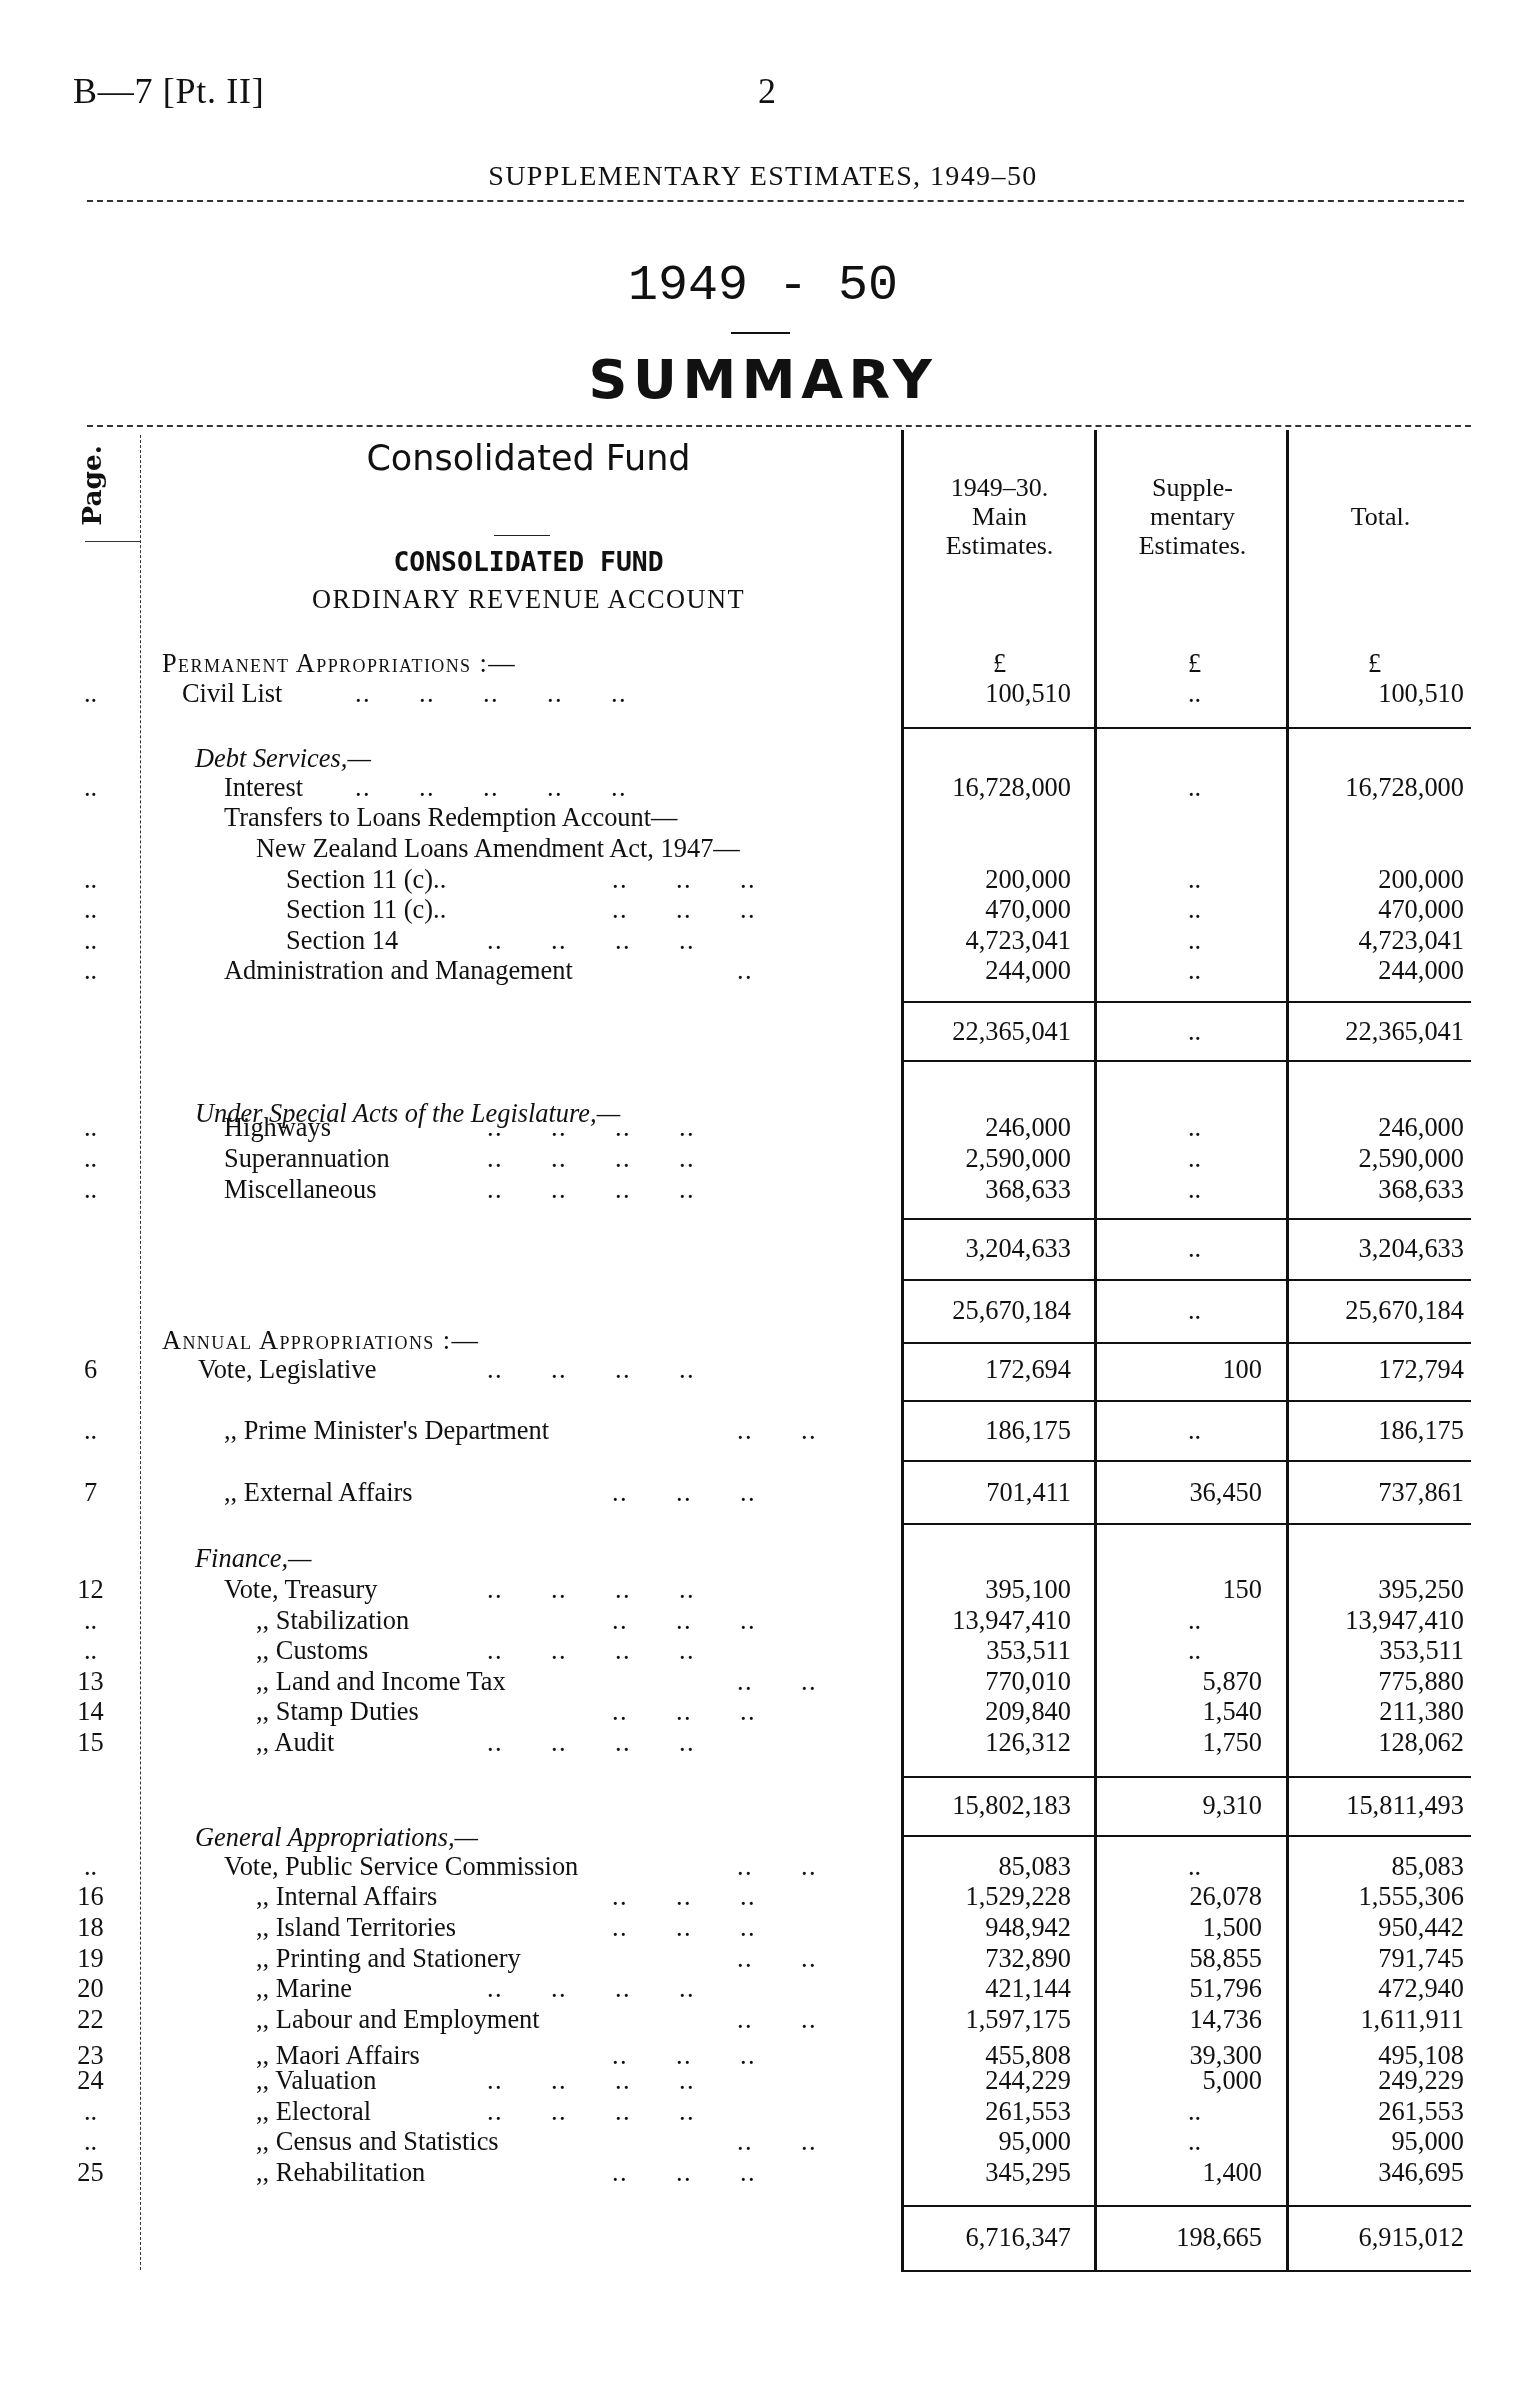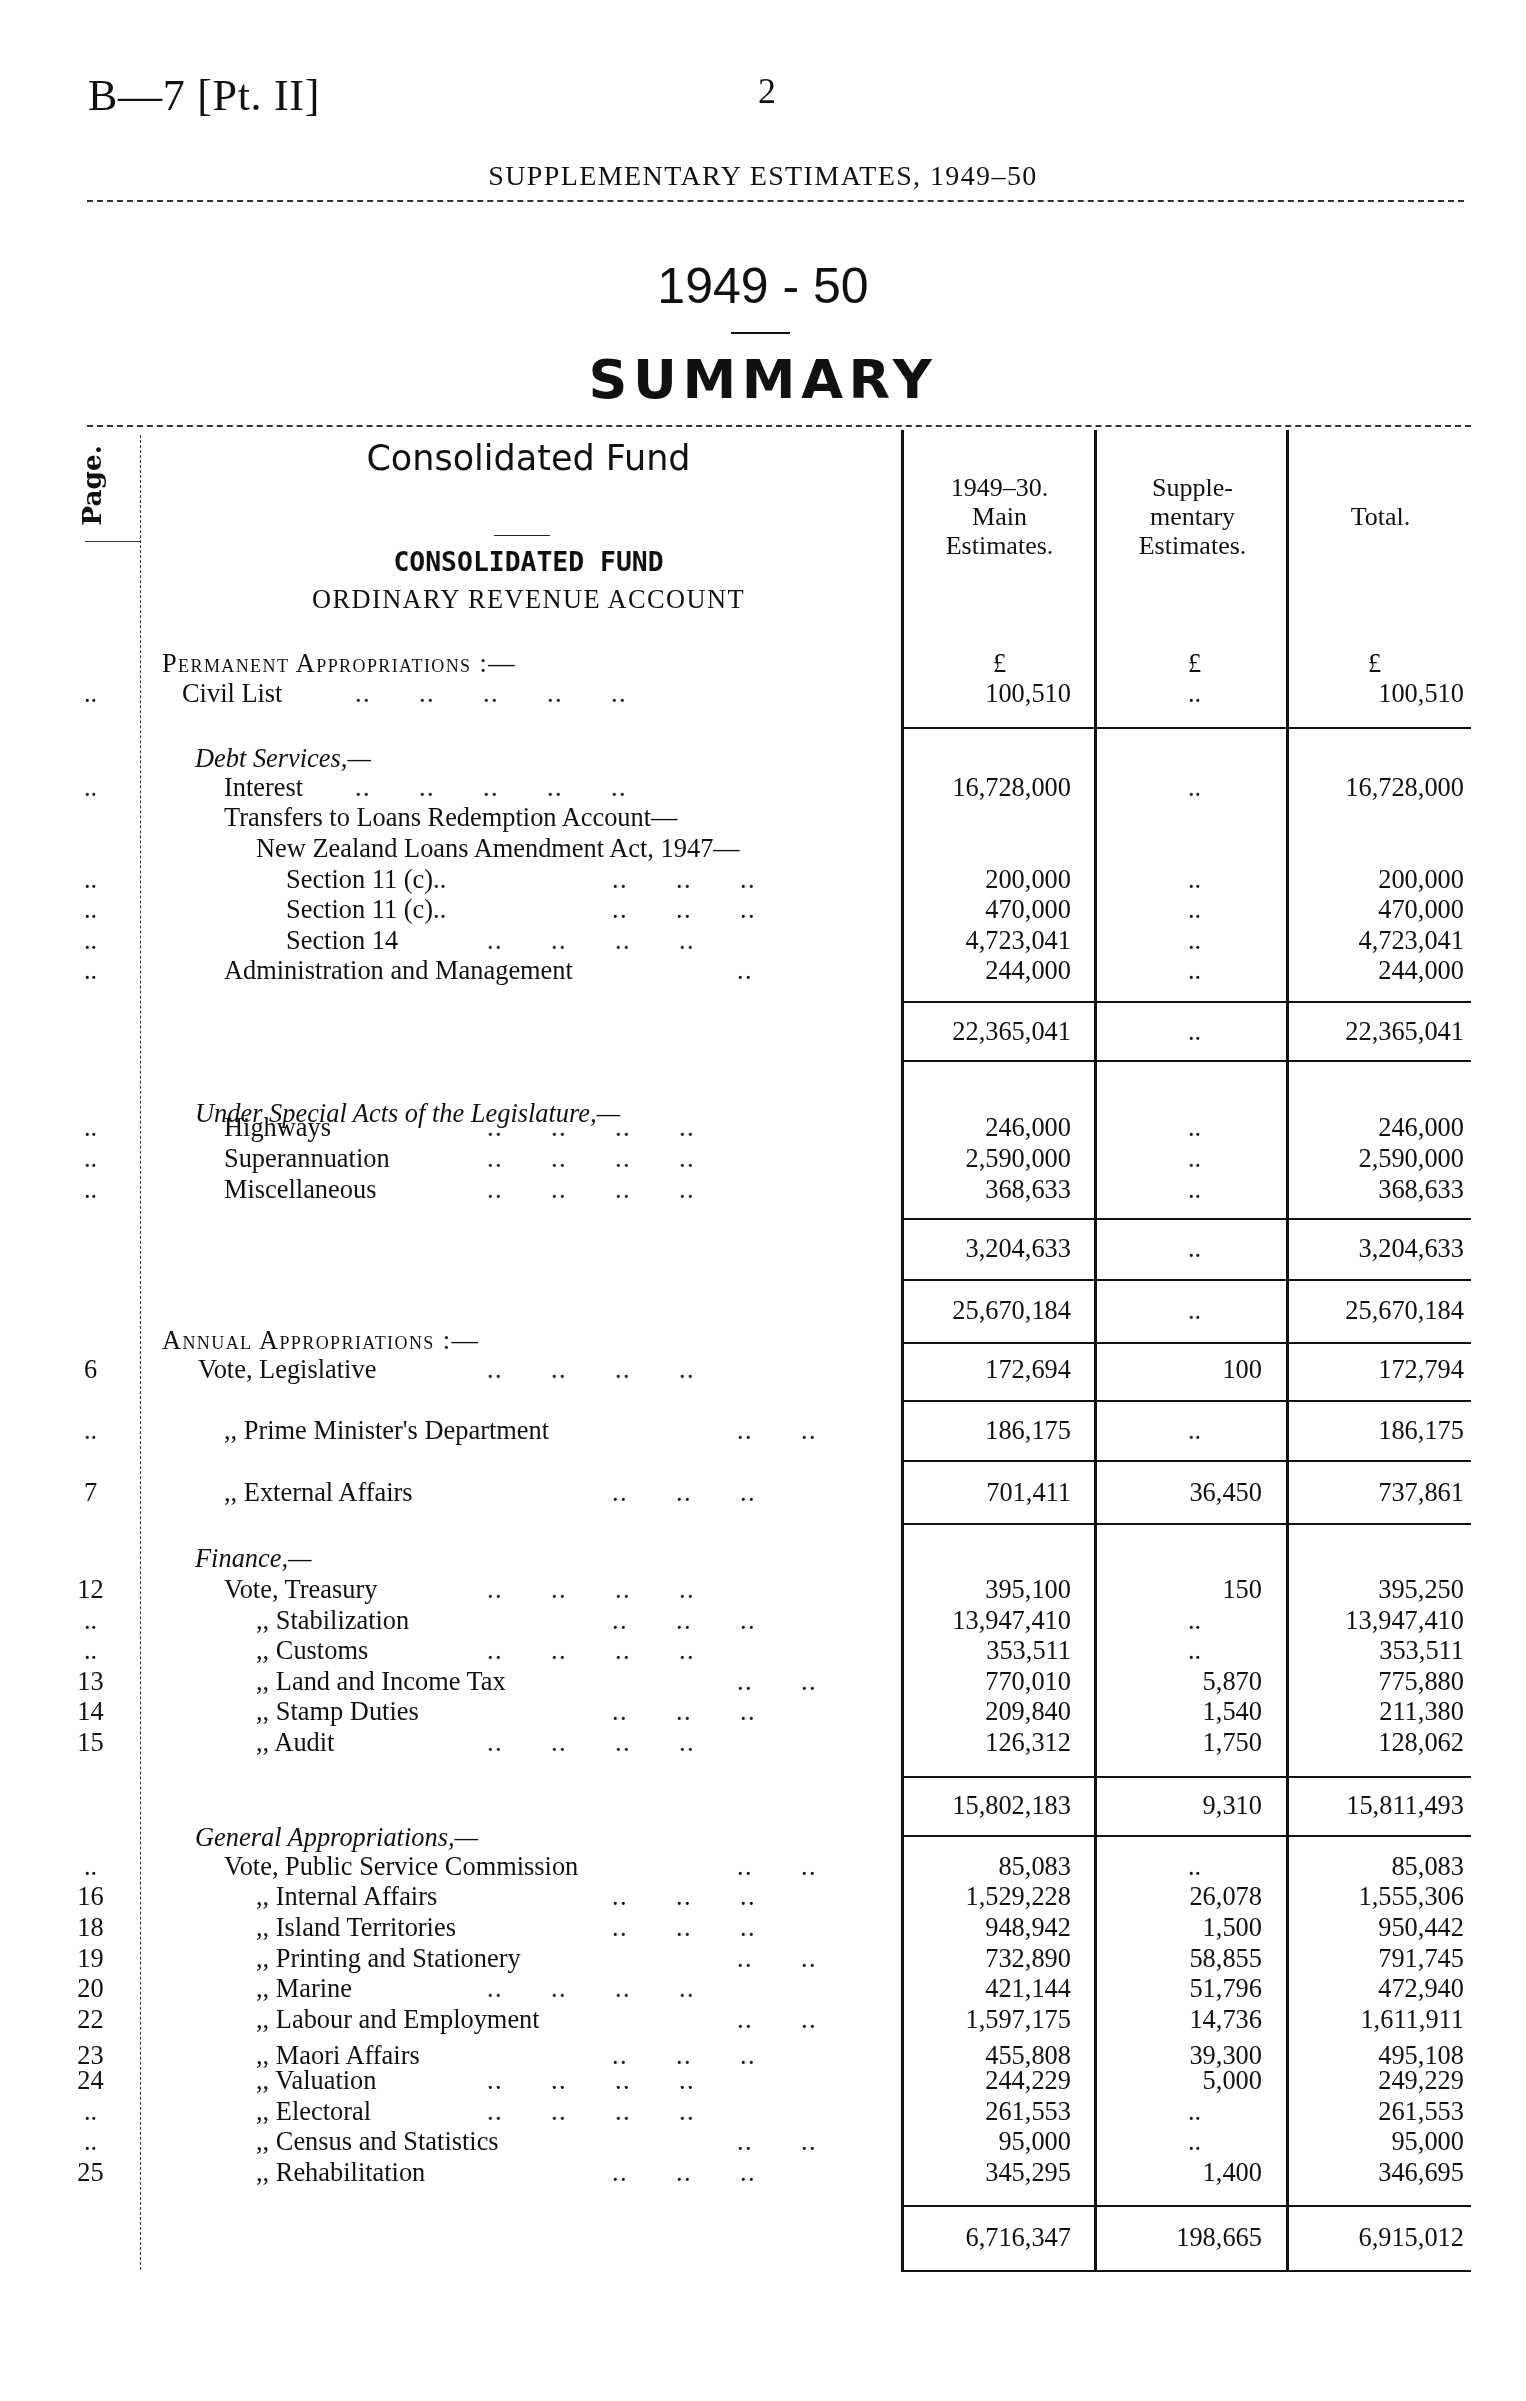--- a/index.html
+++ b/index.html
@@ -1,23 +1,23 @@
 <!DOCTYPE html>
 <html style="font-size:11px"><head>
 <meta charset="utf-8">
 <style>
   html, body { margin:0; padding:0; background:#ffffff; }
   body { width:1526px; height:2401px; position:relative; overflow:hidden; color:#111; font-family:"DejaVu Serif", "Liberation Serif", serif; }
   .abs { position:absolute; }
   .serif { font-family:"Liberation Serif", "DejaVu Serif", serif; }
-  .ref { left:88px; top:70px; font-size:44px; letter-spacing:0.7px; }
+  .ref { left:73px; top:70px; font-size:36px; letter-spacing:0.7px; }
   .pagenum { left:758px; top:70px; font-size:36px; }
   .running { left:0; width:1526px; top:160px; text-align:center; font-size:28px; letter-spacing:1.4px; }
   .hr-dash { left:87px; top:200px; width:1377px; height:0; border-top:2.1px dashed #333; }
-  .year { left:0; width:1526px; top:257px; text-align:center; font-size:50px; font-family:Liberation Sans, sans-serif; }
+  .year { left:0; width:1526px; top:257px; text-align:center; font-size:50px; font-family:Liberation Mono, monospace; }
   .short-rule { left:731px; top:332px; width:59px; height:0; border-top:2.1px solid #111; }
   .summary { left:0; width:1526px; top:348px; text-align:center; font-size:54px; font-weight:bold; letter-spacing:5.6px; font-family:"DejaVu Sans", sans-serif; }
   .top-rule { left:87px; top:425px; width:1384px; border-top:2.1px dashed #333; }
   .vline { position:absolute; border-left:3.5px solid #111; }
   .vdash { position:absolute; border-left:1.4px dashed #333; }
   .hseg { position:absolute; border-top:2.1px solid #111; }
   .page-label { left:76px; top:445px; width:35px; font-size:26.4px; font-weight:bold; writing-mode:vertical-rl; transform:rotate(180deg); font-family:"DejaVu Serif", serif; }
   .page-rule { left:85px; top:541px; width:56px; border-top:1.4px solid #333; }
   .hdr-title { left:160px; width:737px; top:438px; text-align:center; font-size:35px; line-height:40px; font-family:"DejaVu Sans", sans-serif; }
   .hdr-minirule { left:494px; top:535px; width:56px; border-top:1.4px solid #222; }

